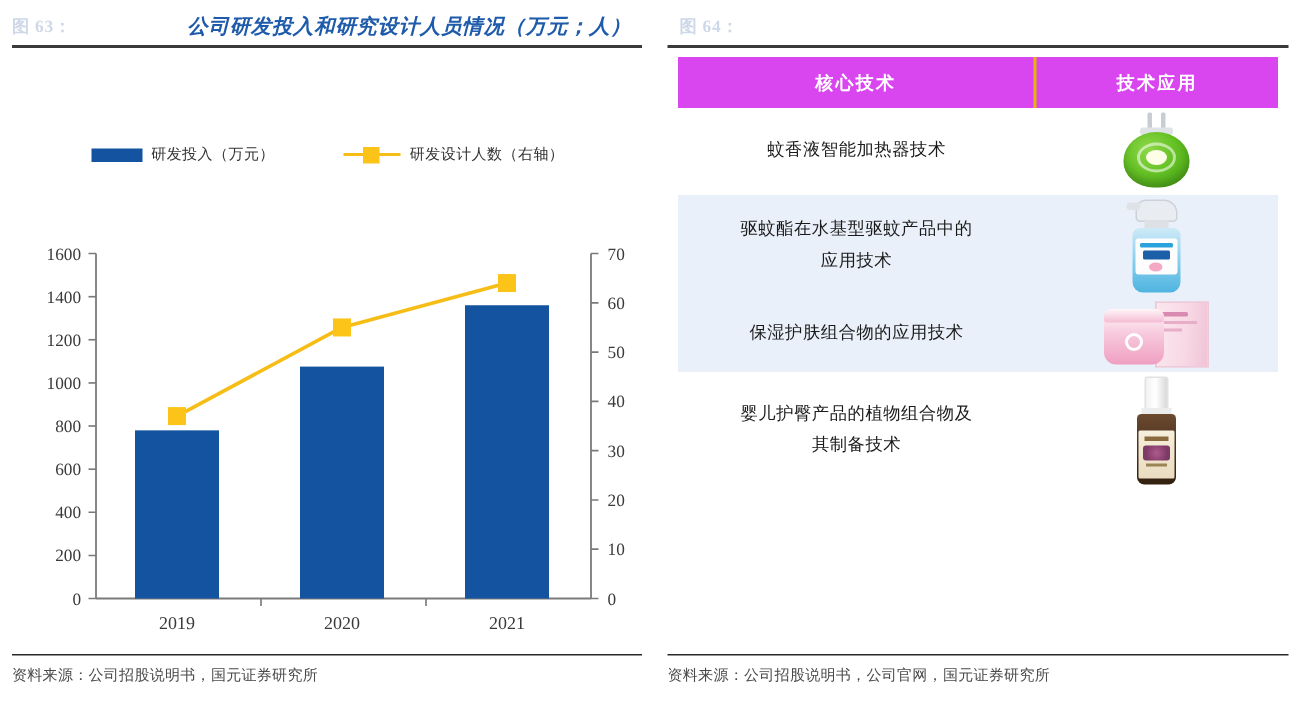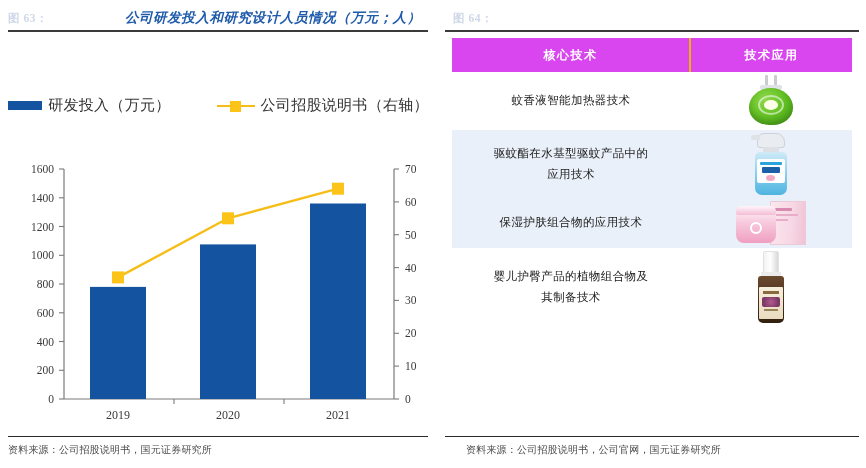--- a/index.html
+++ b/index.html
@@ -55,21 +55,21 @@
   }
   #foot-rule-left  { left: 8px;  width: 420px; top: 436px; }
   #foot-rule-right { left: 445px; width: 414px; top: 436px; }
   .foot-src {
     position: absolute; top: 443px;
     font-size: 10px; color: #4a4a4a;
     white-space: nowrap;
     letter-spacing: .2px;
   }
   #src-left  { left: 8px; }
-  #src-right { left: 466px; }
+  #src-right { left: 445px; }
 
   
   #chart-area {
     position: absolute;
     left: 0; top: 38px; width: 437px; height: 392px;
   }
   
   #chart-legend {
     position: absolute; left: 0; top: 58px; width: 437px;
     display: flex; align-items: center; justify-content: center;
@@ -84,21 +84,21 @@
   }
   .legend-swatch-line::before {
     content: ""; position: absolute; left: 0; top: 4px;
     width: 38px; height: 2px; background: #f7bd17;
   }
   .legend-swatch-line::after {
     content: ""; position: absolute; left: 13px; top: 0;
     width: 11px; height: 11px; background: #fcc419;
   }
   .legend-text {
-    font-size: 15px; color: #333; letter-spacing: .3px;
+    font-size: 10px; color: #333; letter-spacing: .3px;
     font-family: Liberation Serif, serif;
   }
 
   
   #plot-wrap {
     position: absolute; left: 0; top: 95px;
     width: 437px; height: 290px;
   }
   #plot-svg { position: absolute; left: 0; top: 0; }
 
@@ -323,21 +323,21 @@
 
     <div id="chart-area">
 
       <div id="chart-legend">
         <div class="legend-entry">
           <span class="legend-swatch-bar"></span>
           <span class="legend-text">研发投入（万元）</span>
         </div>
         <div class="legend-entry">
           <span class="legend-swatch-line"></span>
-          <span class="legend-text">公司招股说明书（右轴）</span>
+          <span class="legend-text">研发设计人数（右轴）</span>
         </div>
       </div>
 
       <div id="plot-wrap">
         <svg id="plot-svg" width="437" height="290" viewBox="0 0 437 290">
 
           <g>
             <line x1="64" y1="36" x2="64" y2="266" stroke="#7a7a7a" stroke-width="1.2"></line>
             <line x1="64" y1="266" x2="394" y2="266" stroke="#7a7a7a" stroke-width="1.2"></line>
             <line x1="394" y1="36" x2="394" y2="266" stroke="#7a7a7a" stroke-width="1.2"></line>

